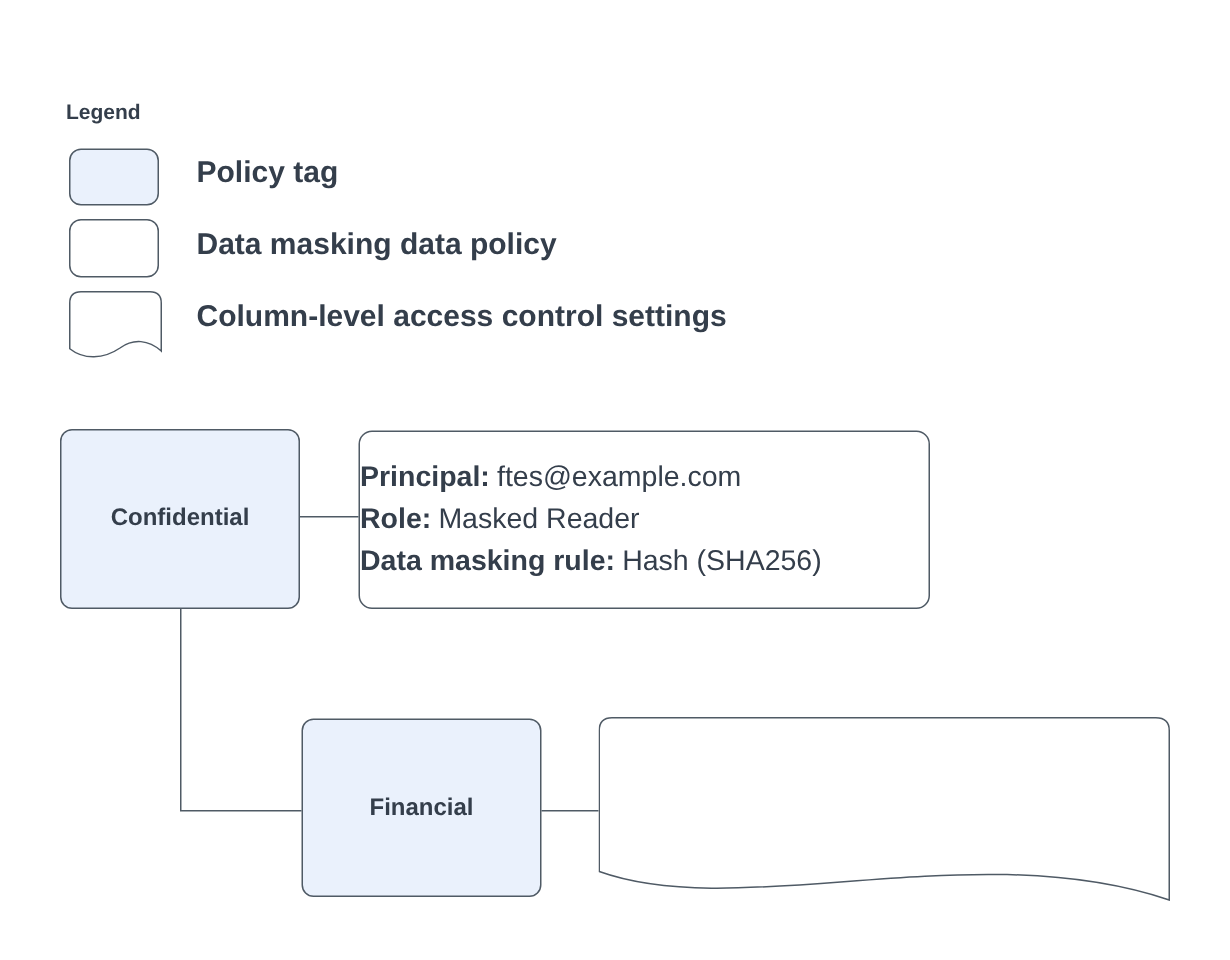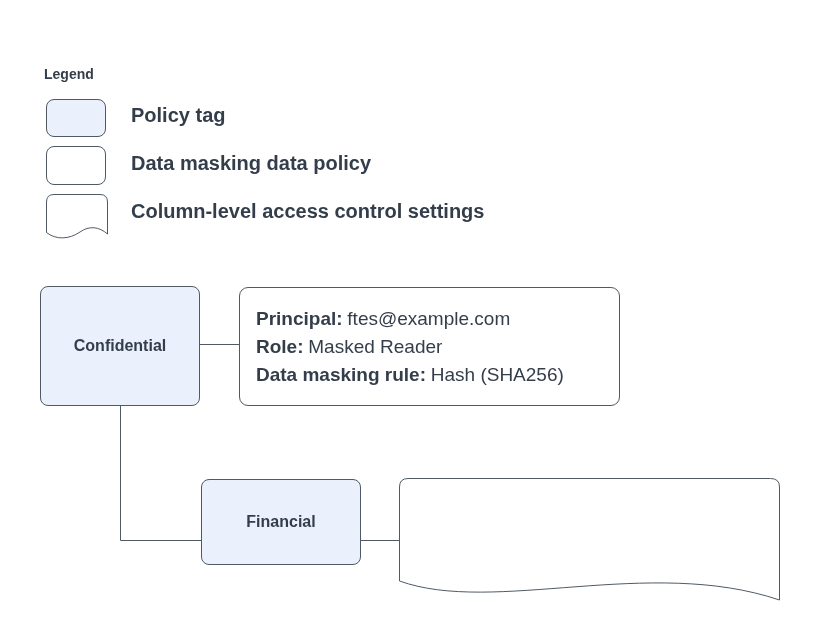--- a/index.html
+++ b/index.html
@@ -47,32 +47,32 @@
     border: 1px solid #4f5a65;
     border-radius: 8px;
     box-sizing: border-box;
     display: flex;
     align-items: center;
     justify-content: center;
     font-size: 16px;
     font-weight: bold;
   }
   .node-confidential { left: 40px;  top: 286px; width: 160px; height: 120px; }
-  .node-financial    { left: 201px; top: 479px; width: 160px; height: 86px; }
+  .node-financial    { left: 201px; top: 479px; width: 160px; height: 119px; }
 
   .data-policy-box {
     left: 239px; top: 287px; width: 381px; height: 119px;
     background: #ffffff;
     border: 1px solid #4f5a65;
     border-radius: 9px;
     box-sizing: border-box;
     display: flex;
     flex-direction: column;
     justify-content: center;
-    padding-left: 16px;
+    padding-left: 0;
   }
   .field-line {
     font-size: 19px;
     line-height: 28px;
     white-space: nowrap;
   }
   .fl { font-weight: bold; margin-right: 0.25em; }
   .fv { font-weight: normal; }
 
   .doc-text {

